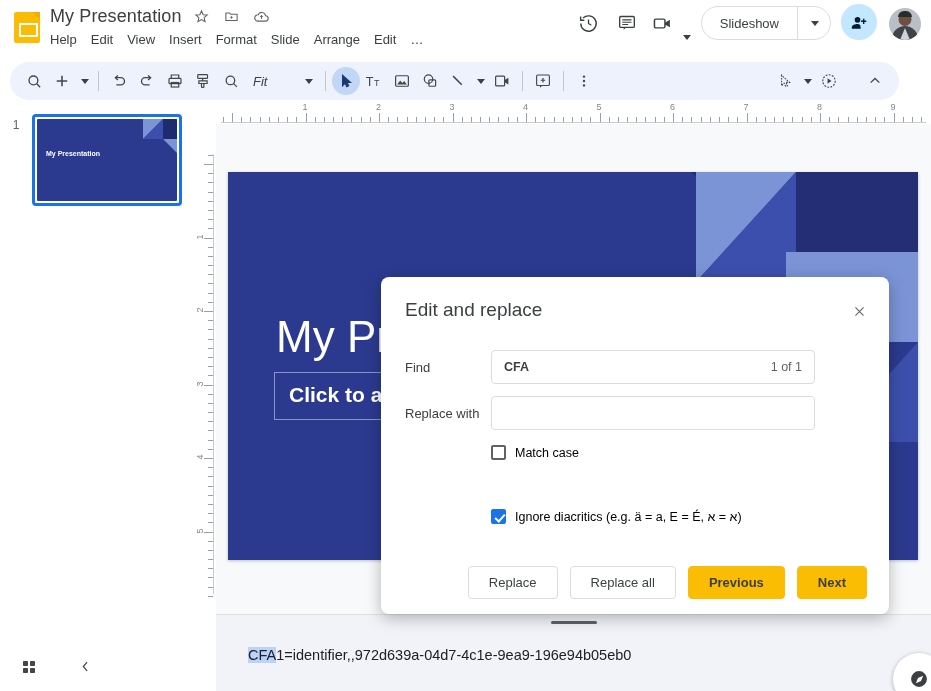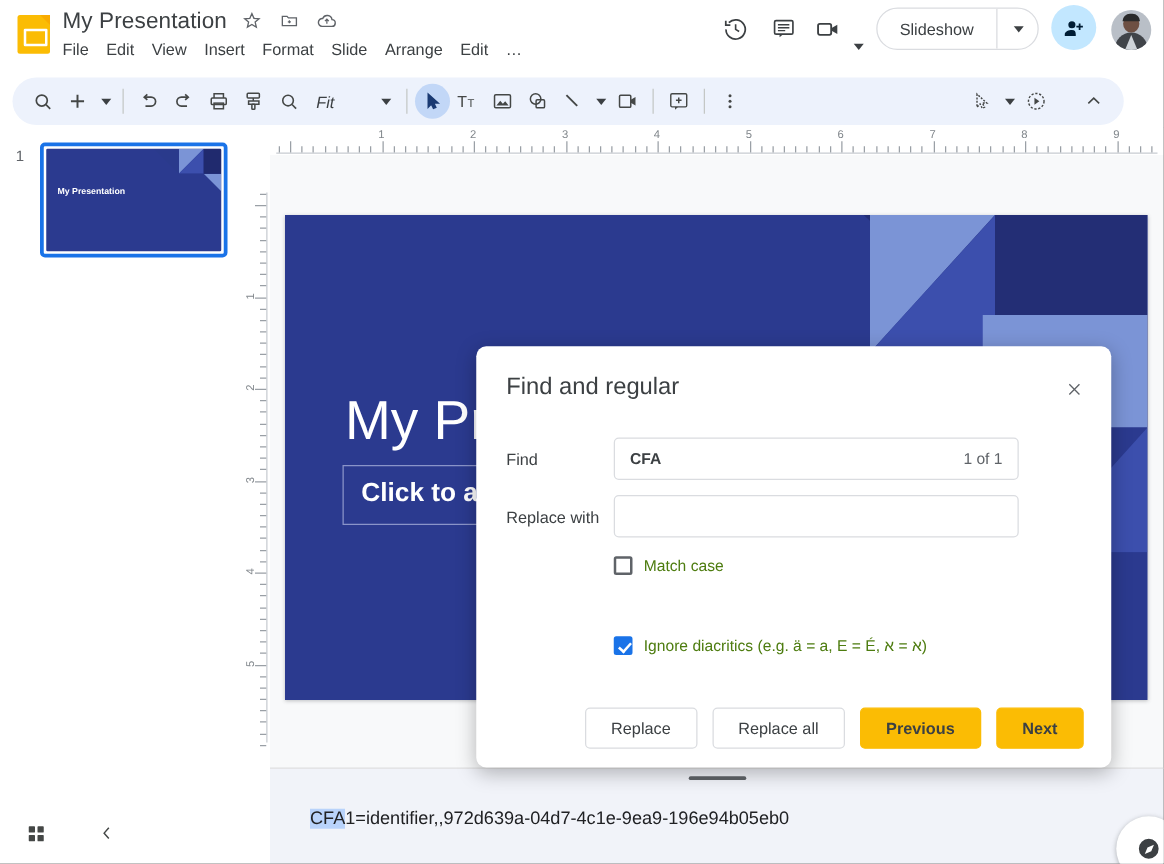--- a/index.html
+++ b/index.html
@@ -381,21 +381,21 @@
   .cbox.checked {
     background: #1a73e8; border-color: #1a73e8;
     position: relative;
   }
   .cbox.checked::after {
     content: ""; position: absolute;
     left: 3.5px; top: 0.5px; width: 4px; height: 8px;
     border: solid #fff; border-width: 0 2px 2px 0;
     transform: rotate(42deg);
   }
-  .cb-label { font-size: 12.5px; color: #4d7c0f; white-space: nowrap; }
+  .cb-label { font-size: 12.5px; color: #000000; white-space: nowrap; }
   .cb-link { color: #1a73e8; cursor: pointer; }
   .dlg-actions {
     position: absolute; left: 0; bottom: 0;
     width: 508px; height: 64px;
     display: flex; align-items: center; justify-content: flex-end;
     gap: 12px; padding-right: 22px;
   }
   .btn {
     height: 33px; padding: 0 20px;
     border-radius: 4px; font-size: 13px;
@@ -435,21 +435,21 @@
       </span>
       <span class="title-ico">
         <svg width="17" height="17" viewBox="0 0 24 24" fill="none" stroke="currentColor" stroke-width="1.6">
           <path d="M6.5 18.5h11a3.8 3.8 0 0 0 .3-7.6A5.5 5.5 0 0 0 7.3 9.6 4.4 4.4 0 0 0 6.5 18.5z"></path>
           <path d="M12 15.5V10.5M9.8 12.6 12 10.4l2.2 2.2" stroke-width="1.4"></path>
         </svg>
       </span>
     </div>
 
     <div class="menu-row">
-      <span class="menu-item">File</span>
+      <span class="menu-item">Help</span>
       <span class="menu-item">Edit</span>
       <span class="menu-item">View</span>
       <span class="menu-item">Insert</span>
       <span class="menu-item">Format</span>
       <span class="menu-item">Slide</span>
       <span class="menu-item">Arrange</span>
       <span class="menu-item">Edit</span>
       <span class="menu-item">…</span>
     </div>
 
@@ -841,21 +841,21 @@
     </span>
   </div>
 
   <div class="corner-fab">
     <svg width="20" height="20" viewBox="0 0 24 24" fill="#3c4043">
       <path d="M12 2.5A9.5 9.5 0 1 0 21.5 12 9.5 9.5 0 0 0 12 2.5zm2.4 11.9-6.2 2.6 2.6-6.2 6.2-2.6z"></path>
     </svg>
   </div>
 
   <div class="dialog">
-    <div class="dlg-title">Find and regular</div>
+    <div class="dlg-title">Edit and replace</div>
     <div class="dlg-close">
       <svg width="15" height="15" viewBox="0 0 24 24" fill="none" stroke="currentColor" stroke-width="1.7">
         <path d="M5.5 5.5 18.5 18.5M18.5 5.5 5.5 18.5"></path>
       </svg>
     </div>
 
     <div class="field-row" style="top:73px">
       <span class="field-label">Find</span>
       <span class="field-input focused">
         <span class="fi-text" placeholder="">CFA</span>

